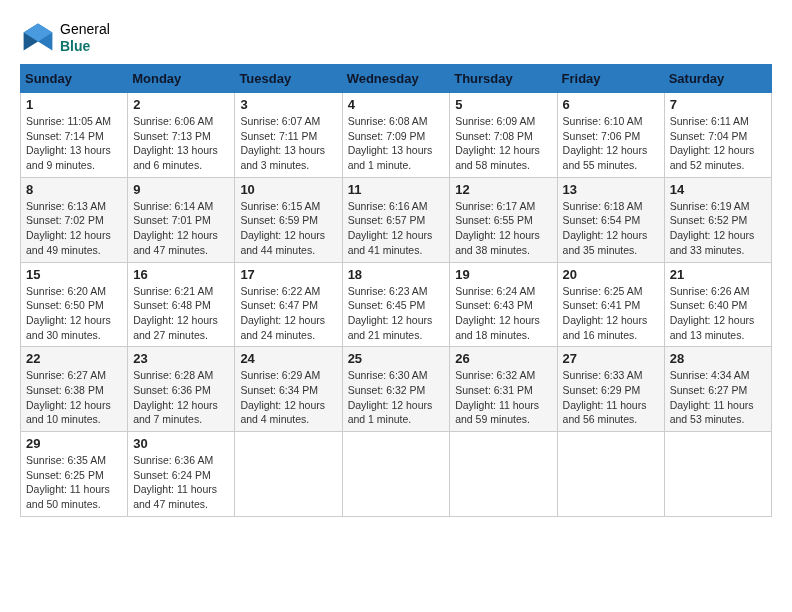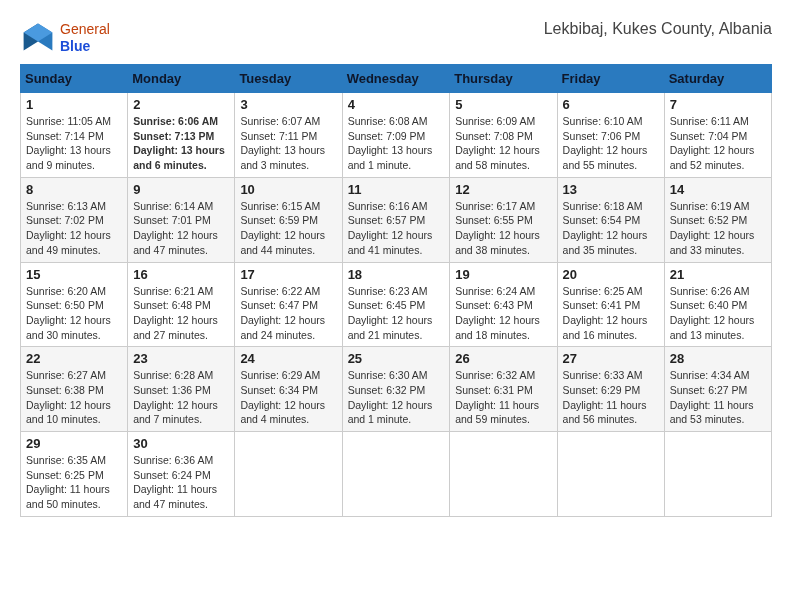--- a/index.html
+++ b/index.html
@@ -18,22 +18,22 @@
     }
     .logo {
       display: flex;
       align-items: center;
       gap: 4px;
     }
     .logo-text {
       font-size: 14px;
       line-height: 1.2;
     }
-    .logo-general { color: #c2410c; font-weight: normal; text-align: right; }
-    .logo-blue { color: #1d4ed8; font-weight: bold; text-align: right; }
+    .logo-general { color: #000000; font-weight: normal; text-align: right; }
+    .logo-blue { color: #0f766e; font-weight: bold; text-align: right; }
     .logo-icon {
       width: 36px;
       height: 36px;
     }
     .title-block {
       text-align: right;
     }
     .month-title {
       font-size: 36px;
       font-weight: bold;
@@ -93,21 +93,20 @@
       <polygon points="20,4 36,14 36,34 20,24" fill="#2a7abf"></polygon>
       <polygon points="20,4 4,14 4,34 20,24" fill="#1a5a8f"></polygon>
       <polygon points="4,14 20,24 36,14 20,4" fill="#4a9adf"></polygon>
     </svg>
     <div class="logo-text">
       <div><span class="logo-general">General</span></div>
       <div><span class="logo-blue">Blue</span></div>
     </div>
   </div>
   <div class="title-block">
-    <div class="location-title">Lekbibaj, Kukes County, Albania</div>
   </div>
 </div>
 
 <table class="calendar-table">
   <thead>
     <tr id="weekday-header">
         <th>Sunday</th>
         <th>Monday</th>
         <th>Tuesday</th>
         <th>Wednesday</th>
@@ -119,21 +118,21 @@
   <tbody id="calendar-body">
       <tr>
         <td>
           <span class="day-num">1</span>
           <div class="day-info" style="white-space: pre-line;">Sunrise: 11:05 AM
 Sunset: 7:14 PM
 Daylight: 13 hours and 9 minutes.</div>
         </td>
         <td>
           <span class="day-num">2</span>
-          <div class="day-info" style="white-space: pre-line; font-weight: bold;">Sunrise: 6:06 AM
+          <div class="day-info" style="white-space: pre-line;">Sunrise: 6:06 AM
 Sunset: 7:13 PM
 Daylight: 13 hours and 6 minutes.</div>
         </td>
         <td>
           <span class="day-num">3</span>
           <div class="day-info" style="white-space: pre-line;">Sunrise: 6:07 AM
 Sunset: 7:11 PM
 Daylight: 13 hours and 3 minutes.</div>
         </td>
         <td>
@@ -252,21 +251,21 @@
       <tr>
         <td>
           <span class="day-num">22</span>
           <div class="day-info" style="white-space: pre-line;">Sunrise: 6:27 AM
 Sunset: 6:38 PM
 Daylight: 12 hours and 10 minutes.</div>
         </td>
         <td>
           <span class="day-num">23</span>
           <div class="day-info" style="white-space: pre-line;">Sunrise: 6:28 AM
-Sunset: 1:36 PM
+Sunset: 6:36 PM
 Daylight: 12 hours and 7 minutes.</div>
         </td>
         <td>
           <span class="day-num">24</span>
           <div class="day-info" style="white-space: pre-line;">Sunrise: 6:29 AM
 Sunset: 6:34 PM
 Daylight: 12 hours and 4 minutes.</div>
         </td>
         <td>
           <span class="day-num">25</span>

